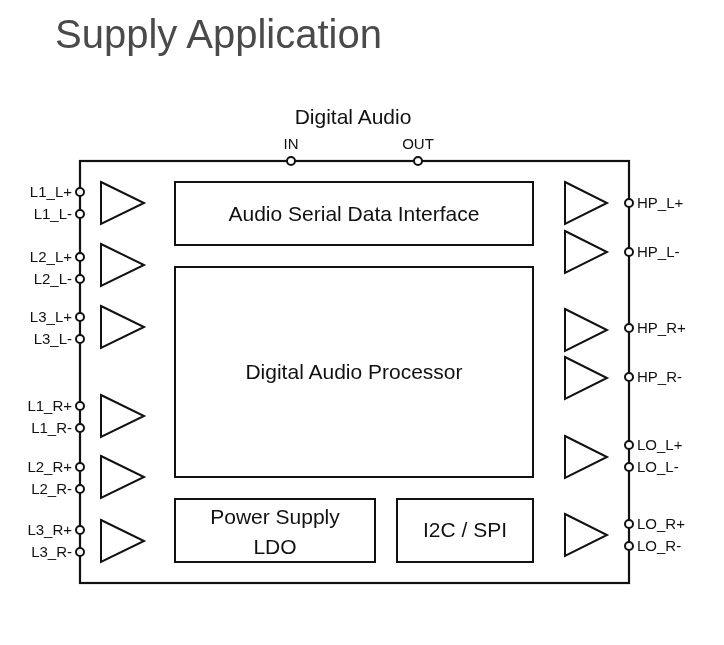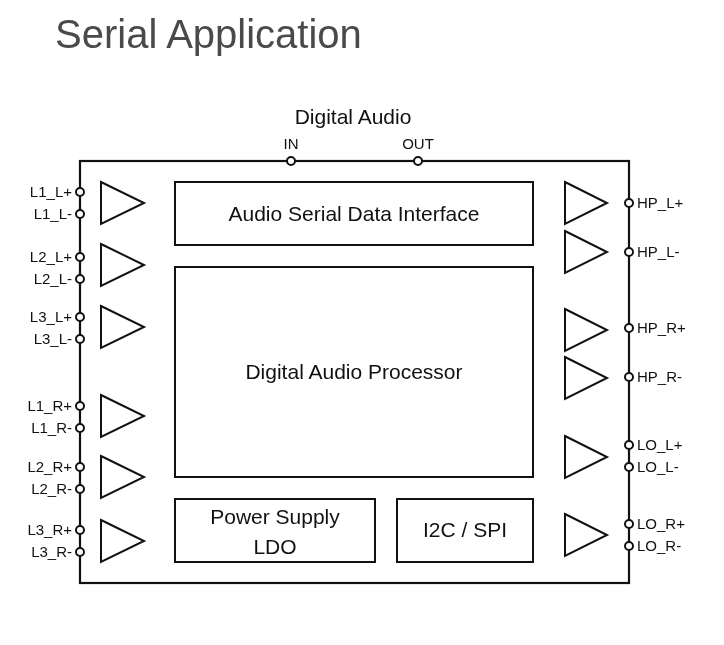--- a/index.html
+++ b/index.html
@@ -4,21 +4,21 @@
 <style>
   html, body { margin: 0; padding: 0; background: #ffffff; }
   body { width: 724px; height: 645px; position: relative; overflow: hidden; font-family: "Liberation Sans", sans-serif; }
   .title { position: absolute; left: 55px; top: 12px; font-size: 40px; color: #4a4a4a; font-family: "Liberation Sans", sans-serif; }
   svg { position: absolute; left: 0; top: 0; }
   svg text { font-family: "Liberation Sans", sans-serif; fill: #111; }
 </style>
 </head>
 <body>
 
-<div class="title">Serial Application</div>
+<div class="title">Supply Application</div>
 
 <svg width="724" height="645" viewBox="0 0 724 645">
 
   <rect x="80" y="161" width="549" height="422" fill="none" stroke="#111" stroke-width="2.2"></rect>
 
   <text x="353" y="124" font-size="21" text-anchor="middle">Digital Audio</text>
   <text x="291" y="149" font-size="15" text-anchor="middle">IN</text>
   <text x="418" y="149" font-size="15" text-anchor="middle">OUT</text>
   <circle cx="291" cy="161" r="4" fill="#fff" stroke="#111" stroke-width="2"></circle>
   <circle cx="418" cy="161" r="4" fill="#fff" stroke="#111" stroke-width="2"></circle>

